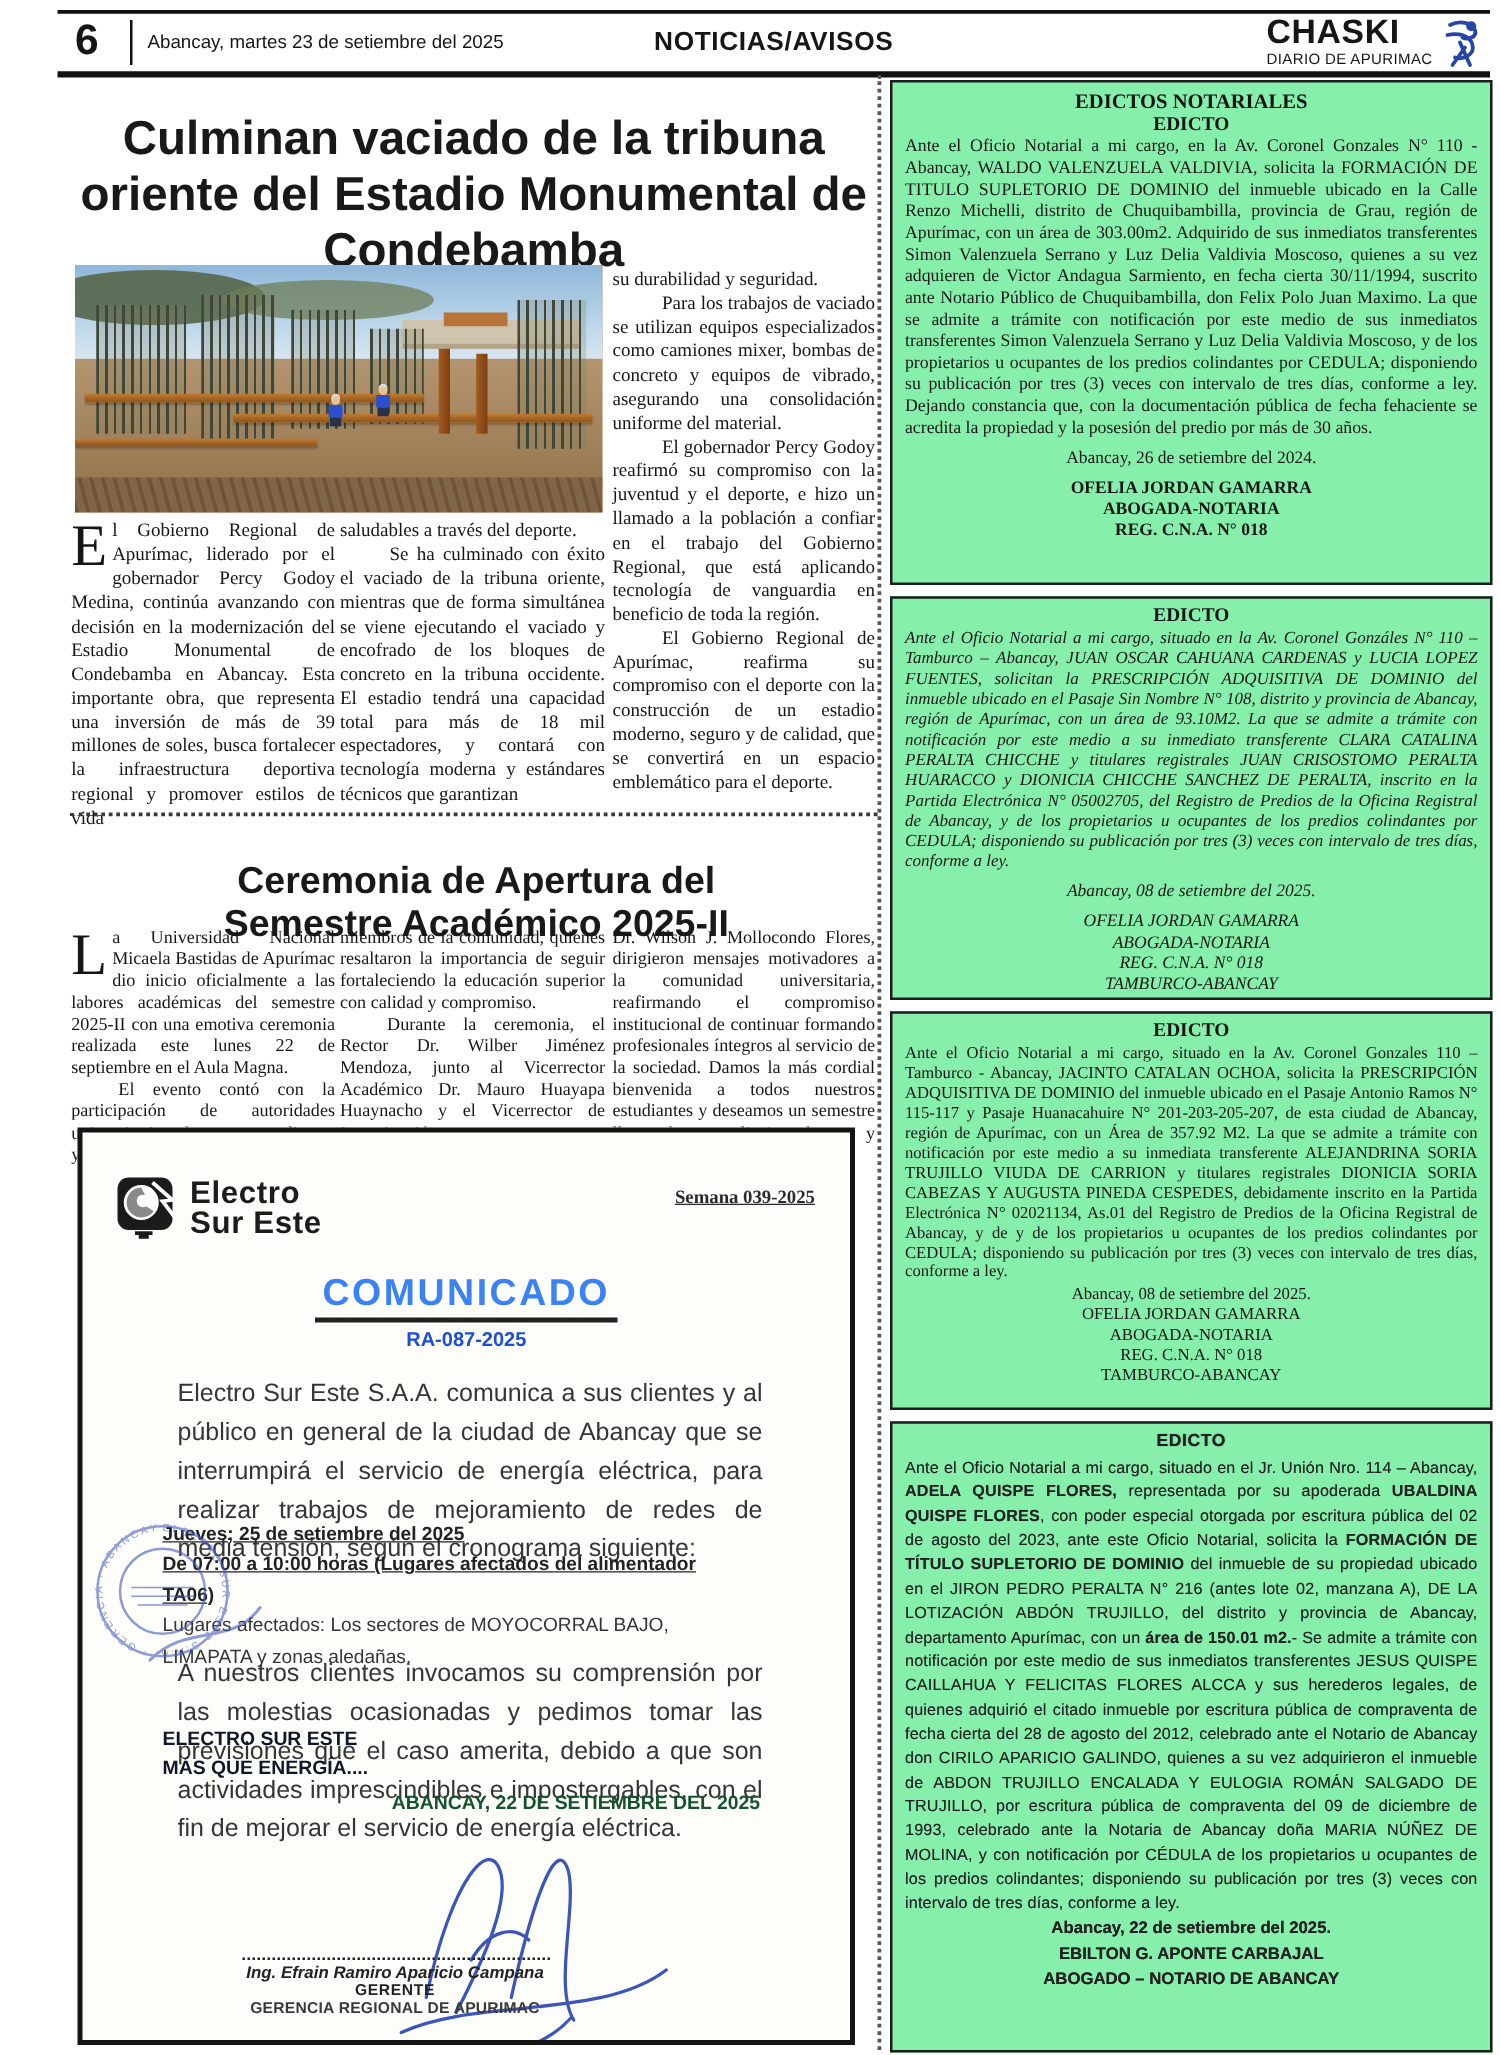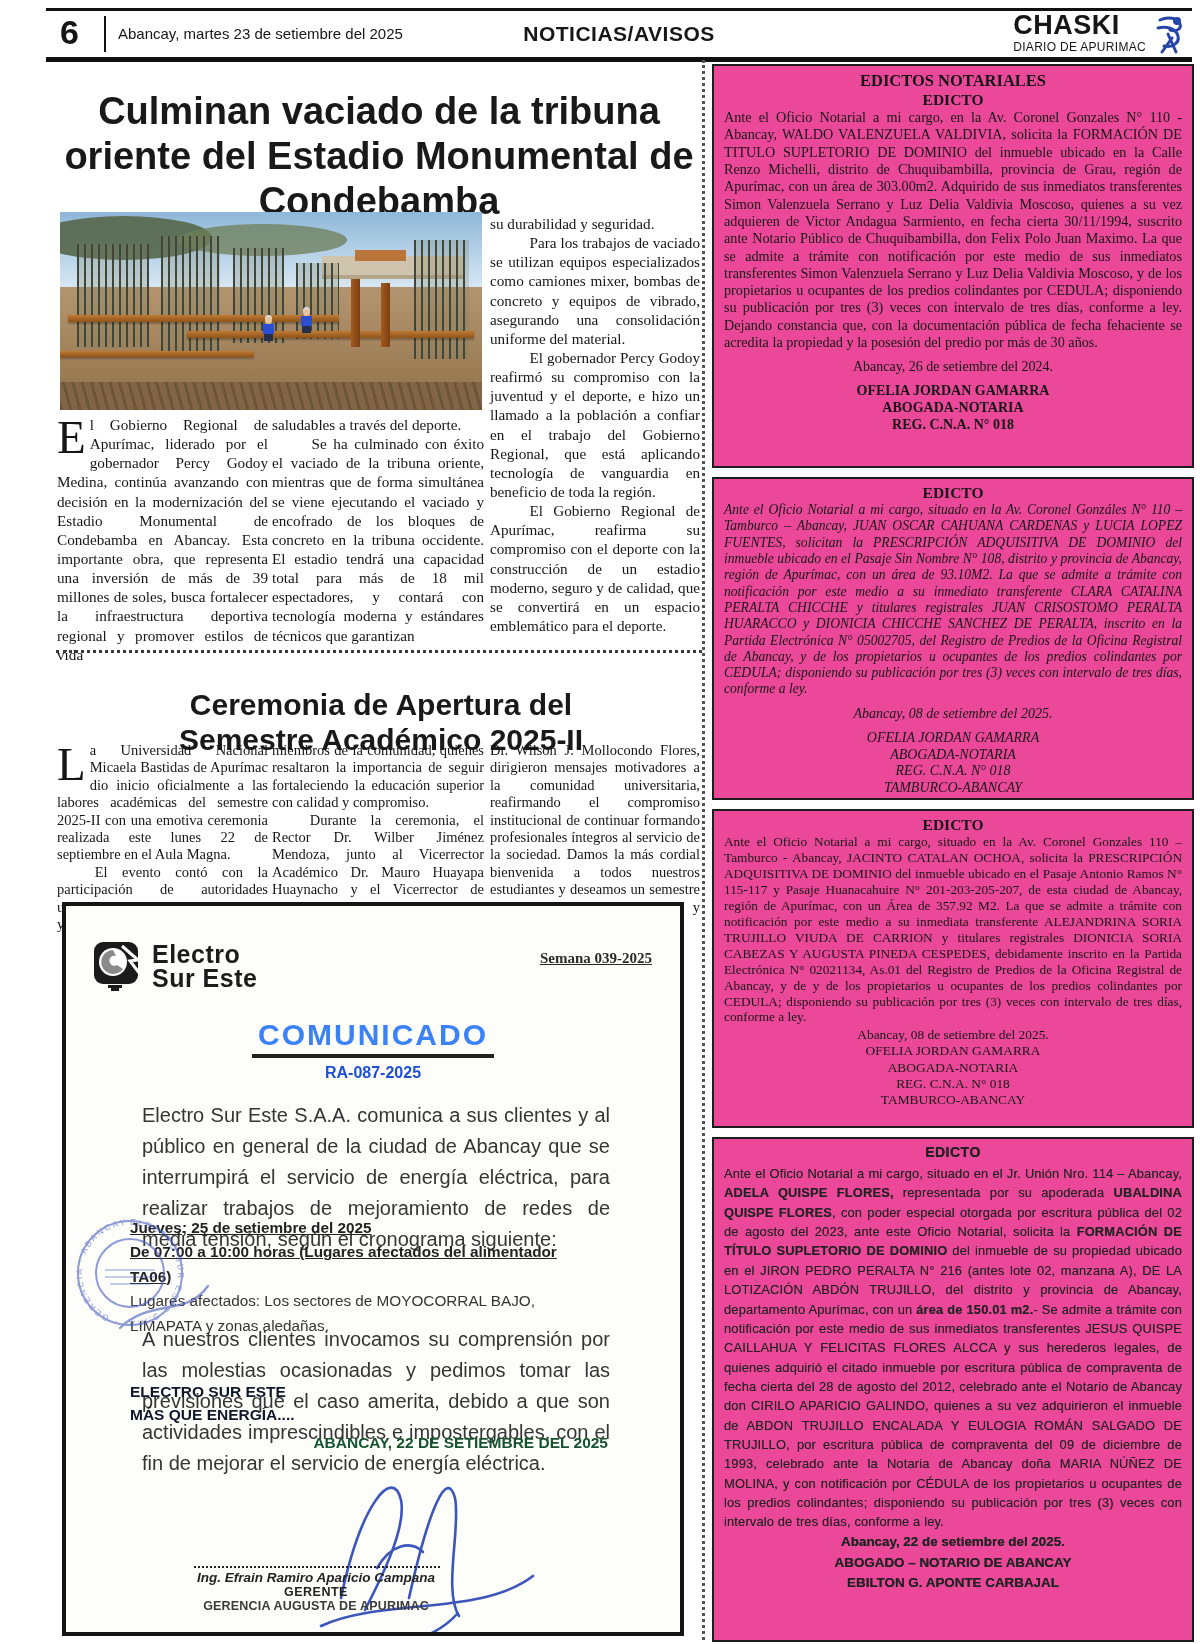--- a/index.html
+++ b/index.html
@@ -94,21 +94,21 @@
   .signature{position:absolute;left:215px;top:542px;width:300px;height:210px;pointer-events:none;}
   .perf{position:absolute;left:128px;top:660px;width:246px;border-top:2px dotted #222;}
   .signer{position:absolute;left:100px;top:664px;width:300px;text-align:center;color:#232323;}
   .signer-name{font-size:13.5px;font-weight:700;font-style:italic;}
   .signer-role{font-size:12.5px;font-weight:700;letter-spacing:.5px;}
   .signer-office{font-size:12.5px;font-weight:700;letter-spacing:.2px;color:#3a3a3a;}
   .stamp{position:absolute;left:-6px;top:292px;width:150px;height:150px;opacity:.62;}
 
   
   .vdash{position:absolute;left:702px;top:60px;height:1580px;border-left:3px dotted #555;}
-  .edicto{position:absolute;left:712px;width:482px;border:2px solid #1d1d1d;background:#ec4899;
+  .edicto{position:absolute;left:712px;width:482px;border:2px solid #1d1d1d;background:#86efac;
           box-sizing:border-box;padding:5px 10px;overflow:hidden;}
   .ed-sect{text-align:center;font-weight:700;font-size:16.5px;}
   .ed-title{text-align:center;font-weight:700;font-size:15.5px;}
   .ed-body{text-align:justify;hyphens:auto;}
   .ed1 .ed-body{font-size:14.2px;line-height:1.22;}
   .ed2 .ed-body,.ed2 .ed-date,.ed2 .ed-sig{font-style:italic;}
   .ed2 .ed-body{font-size:13.6px;line-height:1.2;}
   .ed3 .ed-body{font-size:13.3px;line-height:1.2;}
   .ed-date{text-align:center;margin-top:8px;font-size:14px;}
   .ed3 .ed-date{margin-top:2px;font-size:13.4px;}
@@ -263,21 +263,21 @@
         <path d="M128 150 C148 60 166 20 174 50 C180 80 162 142 178 168"></path>
         <path d="M40 178 C100 150 200 168 252 128"></path>
         <path d="M176 166 C150 196 90 206 44 208"></path>
         <path d="M96 120 C110 96 130 92 142 104"></path>
       </g>
     </svg>
     <div class="perf"></div>
     <div class="signer">
       <div class="signer-name">Ing. Efrain Ramiro Aparicio Campana</div>
       <div class="signer-role">GERENTE</div>
-      <div class="signer-office">GERENCIA AUGUSTA DE APURIMAC</div>
+      <div class="signer-office">GERENCIA REGIONAL DE APURIMAC</div>
     </div>
   </div>
 
   <div class="vdash"></div>
 
   <section class="edicto ed1" style="top:64px;height:404px;">
     <div class="ed-sect">EDICTOS NOTARIALES</div>
     <div class="ed-title">EDICTO</div>
     <div class="ed-body">Ante el Oficio Notarial a mi cargo, en la Av. Coronel Gonzales N° 110 - Abancay, WALDO VALENZUELA VALDIVIA, solicita la FORMACIÓN DE TITULO SUPLETORIO DE DOMINIO del inmueble ubicado en la Calle Renzo Michelli, distrito de Chuquibambilla, provincia de Grau, región de Apurímac, con un área de 303.00m2. Adquirido de sus inmediatos transferentes Simon Valenzuela Serrano y Luz Delia Valdivia Moscoso, quienes a su vez adquieren de Victor Andagua Sarmiento, en fecha cierta 30/11/1994, suscrito ante Notario Público de Chuquibambilla, don Felix Polo Juan Maximo. La que se admite a trámite con notificación por este medio de sus inmediatos transferentes Simon Valenzuela Serrano y Luz Delia Valdivia Moscoso, y de los propietarios u ocupantes de los predios colindantes por CEDULA; disponiendo su publicación por tres (3) veces con intervalo de tres días, conforme a ley. Dejando constancia que, con la documentación pública de fecha fehaciente se acredita la propiedad y la posesión del predio por más de 30 años.</div>
     <div class="ed-date">Abancay, 26 de setiembre del 2024.</div>
@@ -311,19 +311,19 @@
         <div>TAMBURCO-ABANCAY</div>
       </div>
   </section>
 
   <section class="edicto ed4" style="top:1137px;height:505px;">
     <div class="ed-title">EDICTO</div>
     <div class="ed4-body"><span>Ante el Oficio Notarial a mi cargo, situado en el Jr. Unión Nro. 114 – Abancay, </span><span class="b">ADELA QUISPE FLORES,</span><span> representada por su apoderada </span><span class="b">UBALDINA QUISPE FLORES</span><span>, con poder especial otorgada por escritura pública del 02 de agosto del 2023, ante este Oficio Notarial, solicita la </span><span class="b">FORMACIÓN DE TÍTULO SUPLETORIO DE DOMINIO</span><span> del inmueble de su propiedad ubicado en el JIRON PEDRO PERALTA N° 216 (antes lote 02, manzana A), DE LA LOTIZACIÓN ABDÓN TRUJILLO, del distrito y provincia de Abancay, departamento Apurímac, con un </span><span class="b">área de 150.01 m2.</span><span>- Se admite a trámite con notificación por este medio de sus inmediatos transferentes JESUS QUISPE CAILLAHUA Y FELICITAS FLORES ALCCA y sus herederos legales, de quienes adquirió el citado inmueble por escritura pública de compraventa de fecha cierta del 28 de agosto del 2012, celebrado ante el Notario de Abancay don CIRILO APARICIO GALINDO, quienes a su vez adquirieron el inmueble de ABDON TRUJILLO ENCALADA Y EULOGIA ROMÁN SALGADO DE TRUJILLO, por escritura pública de compraventa del 09 de diciembre de 1993, celebrado ante la Notaria de Abancay doña MARIA NÚÑEZ DE MOLINA, y con notificación por CÉDULA de los propietarios u ocupantes de los predios colindantes; disponiendo su publicación por tres (3) veces con intervalo de tres días, conforme a ley.</span></div>
     <div class="ed4-foot">
       <div>Abancay, 22 de setiembre del 2025.</div>
       <div>
+          <div>EBILTON G. APONTE CARBAJAL</div>
           <div>ABOGADO – NOTARIO DE ABANCAY</div>
-          <div>EBILTON G. APONTE CARBAJAL</div>
         </div>
     </div>
   </section>
 
 </div>
 
 </body></html>

